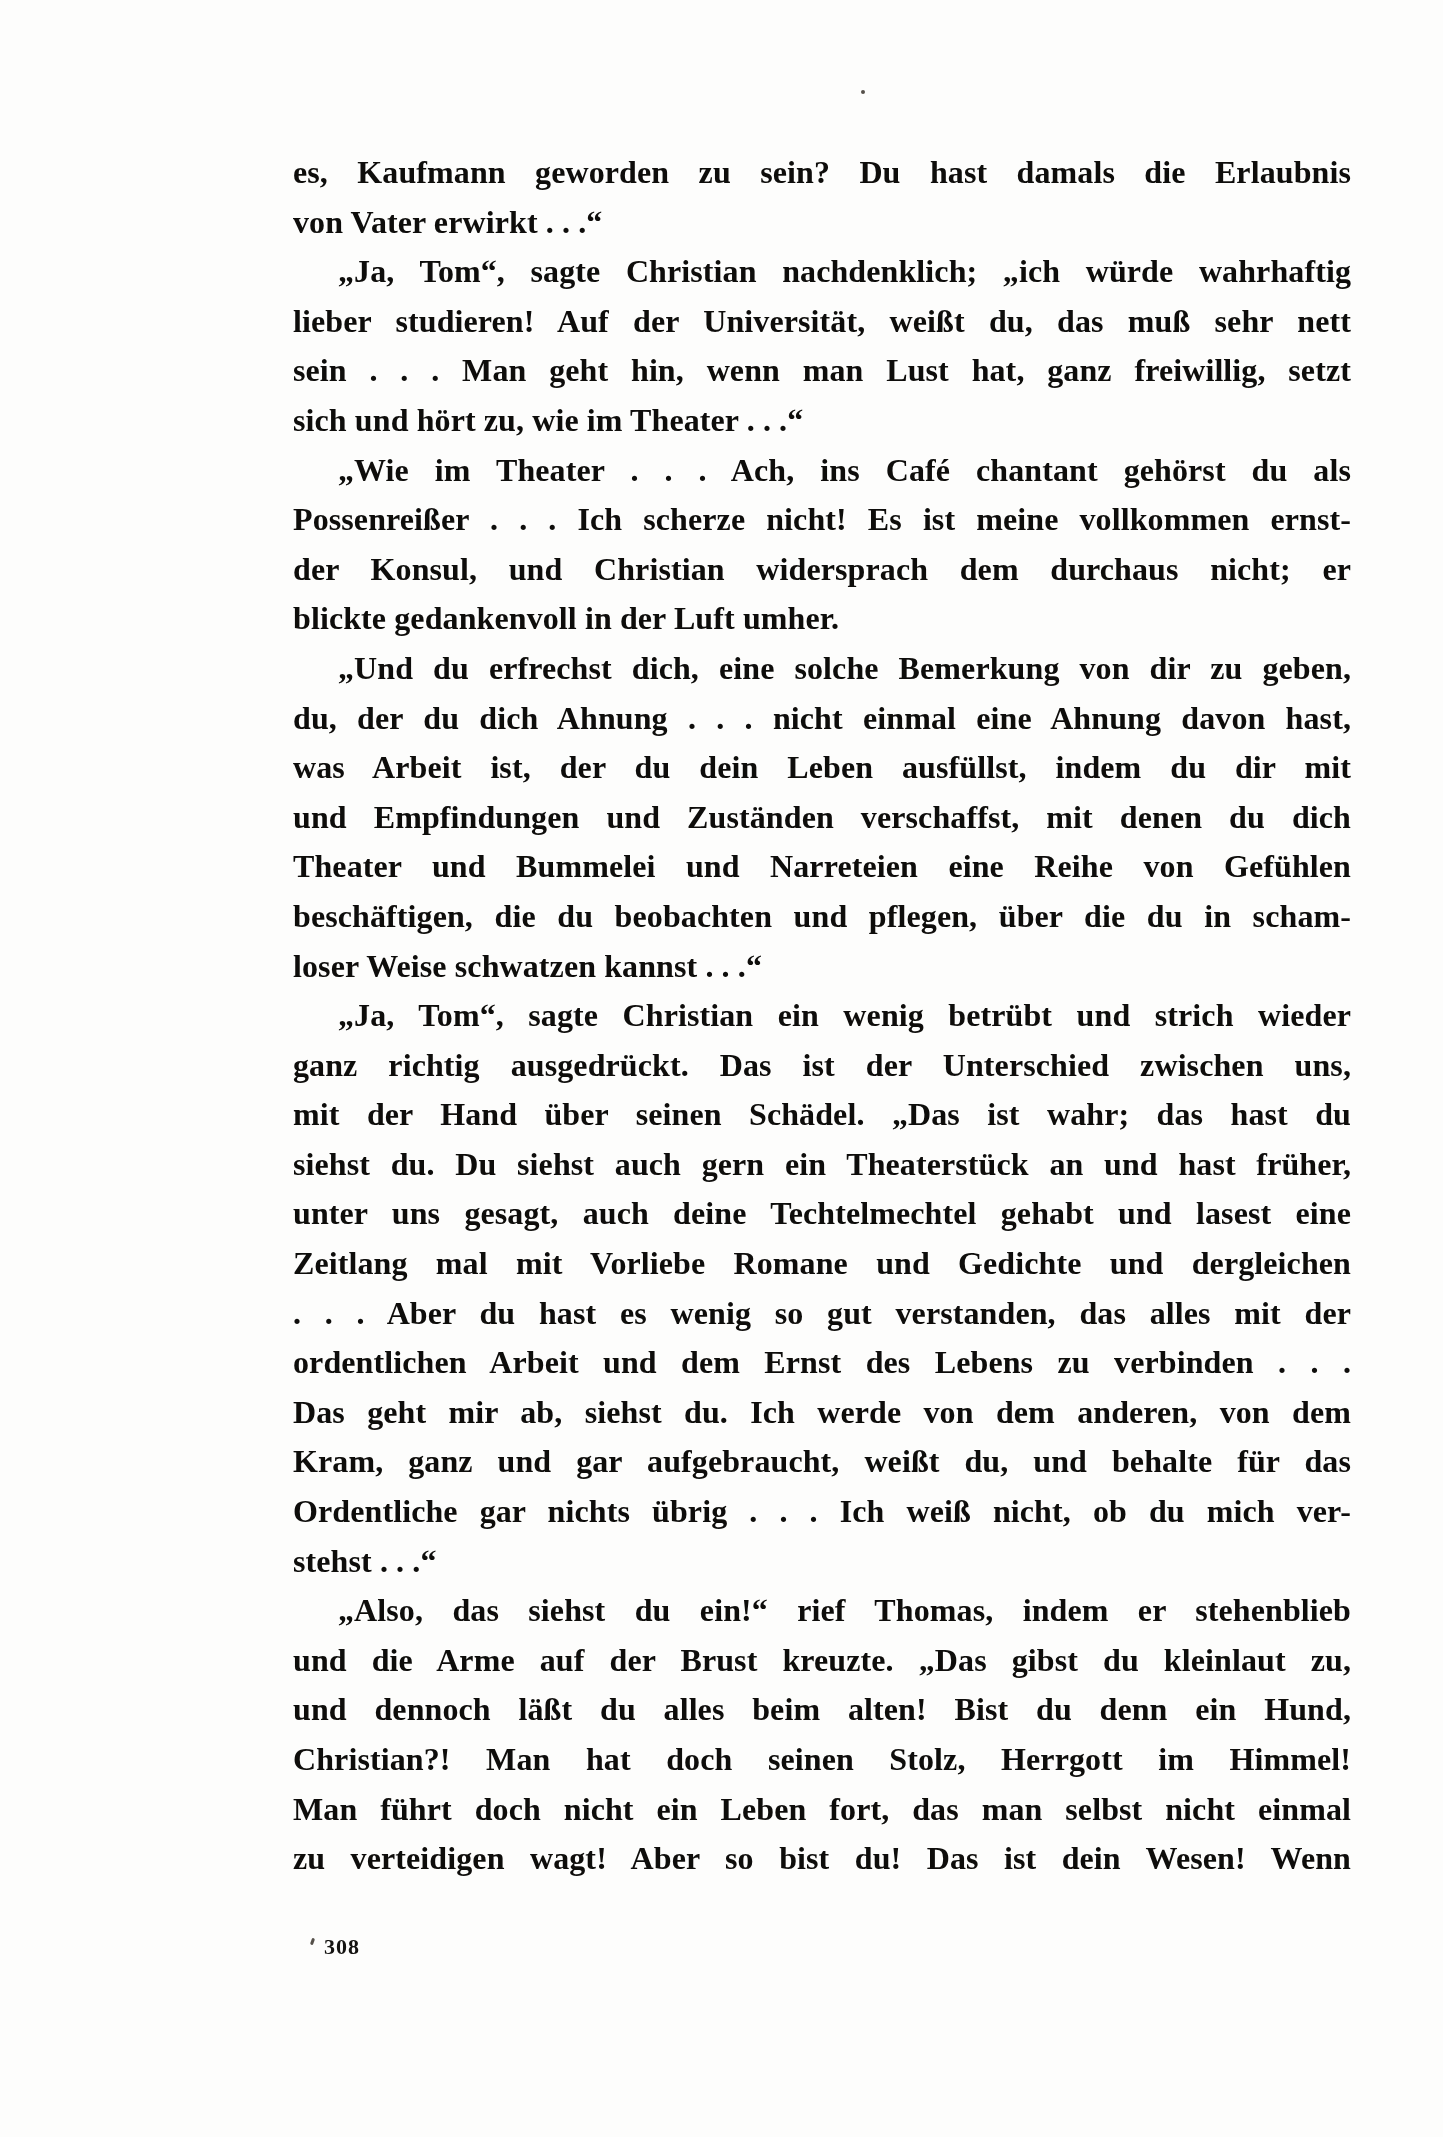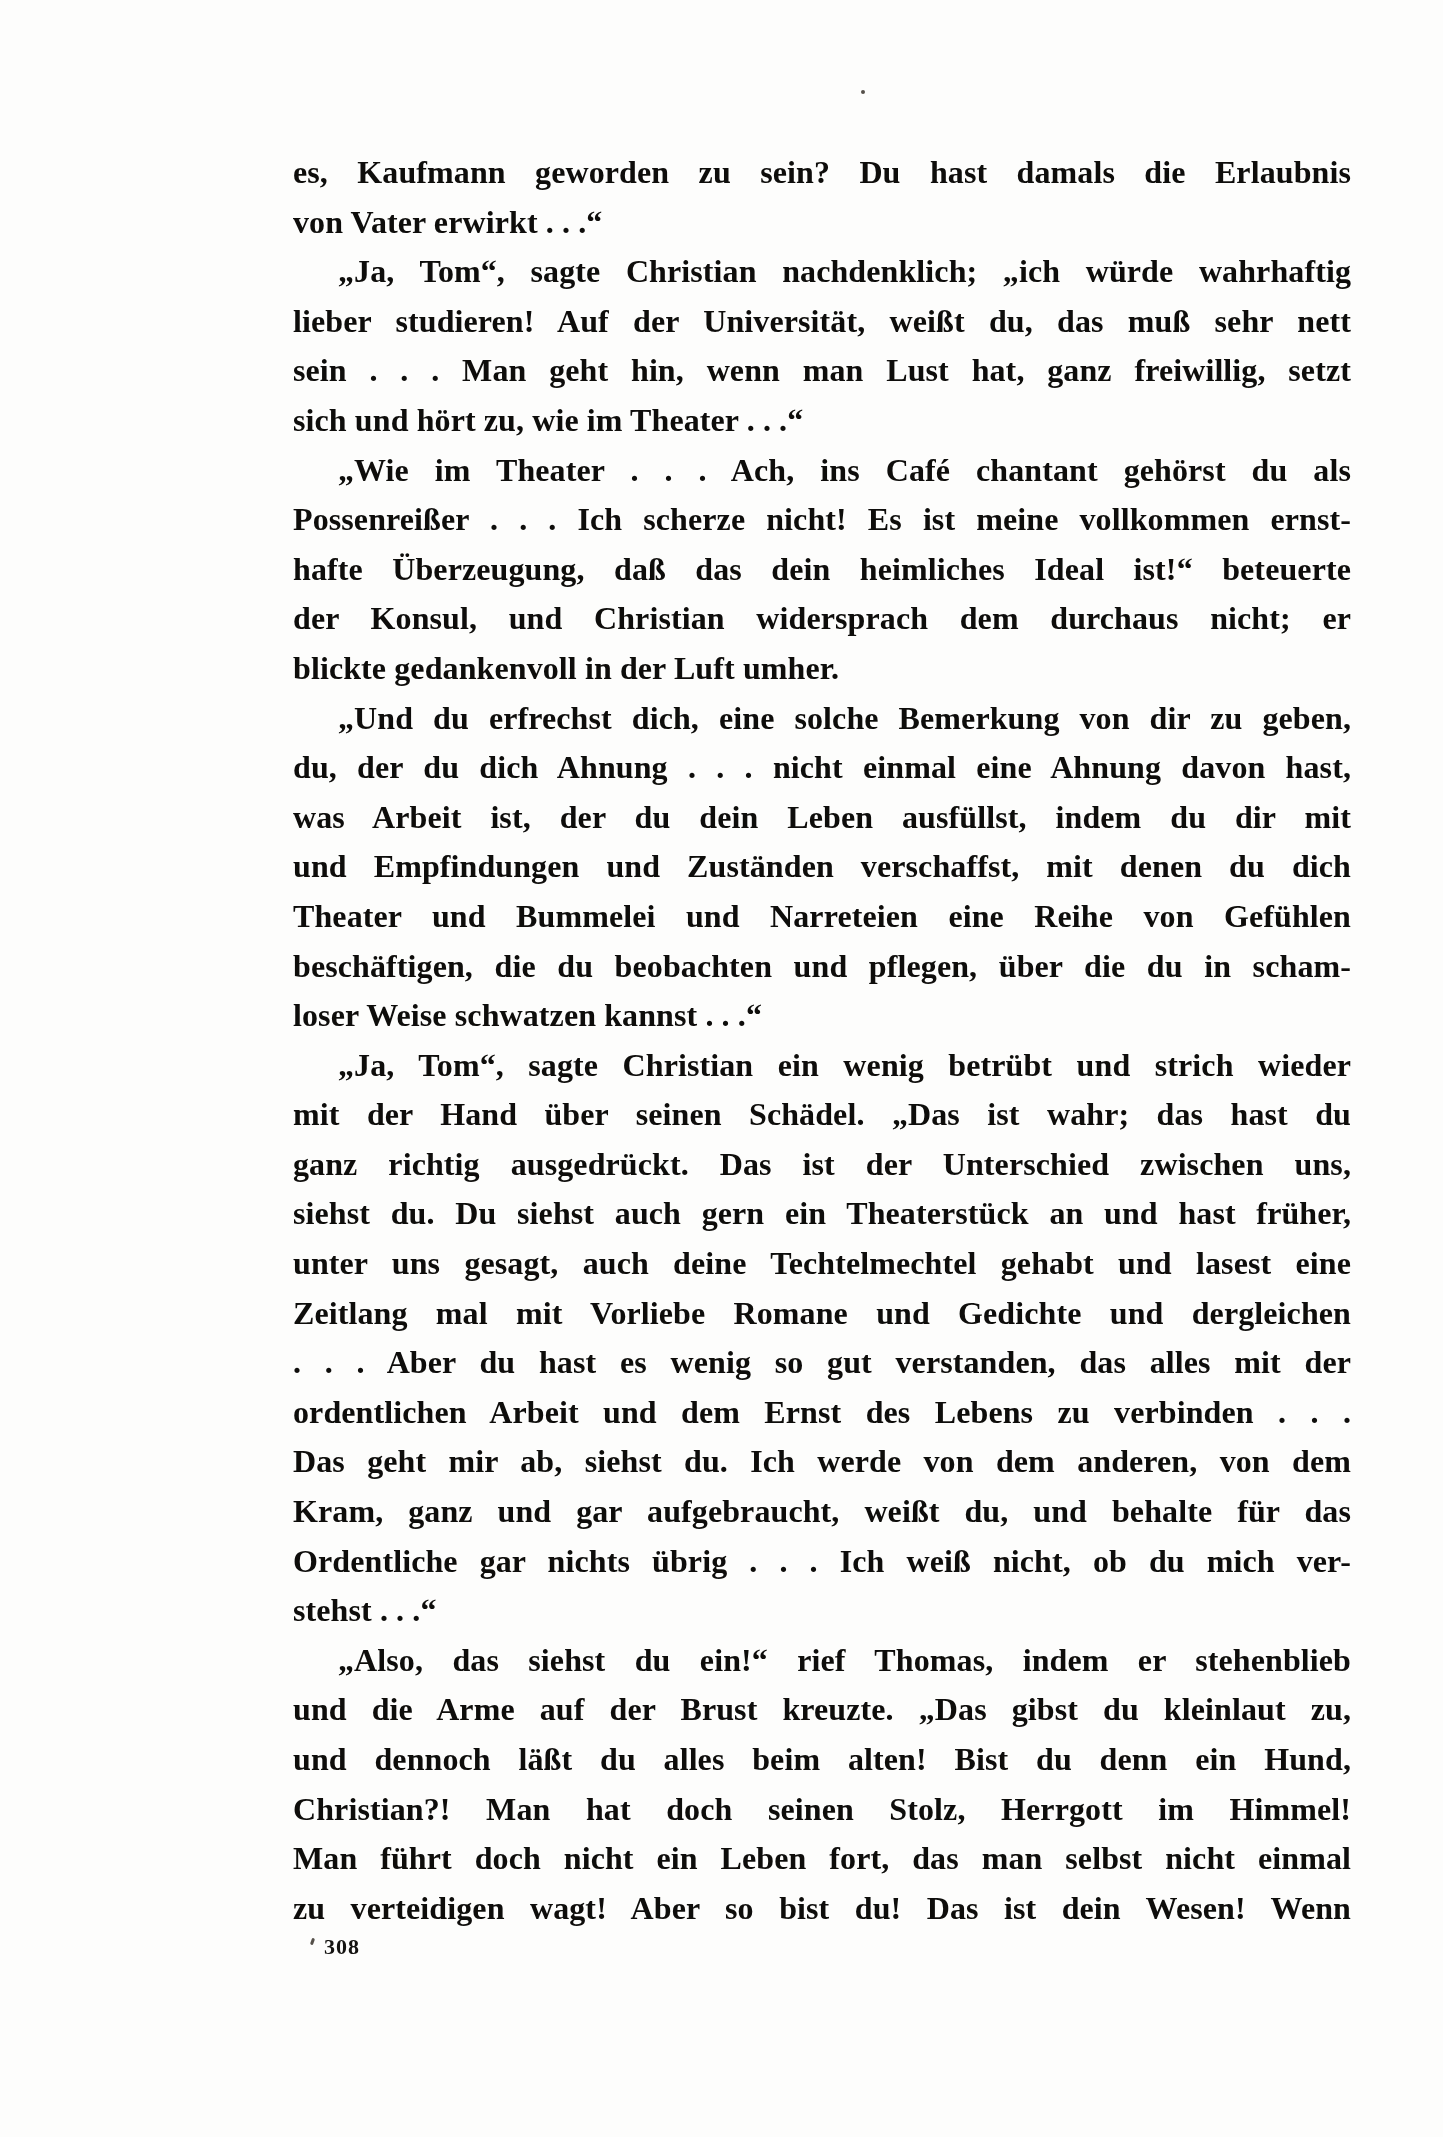--- a/index.html
+++ b/index.html
@@ -67,33 +67,32 @@
 <div class="scan-page">
   <div class="text-block">
       <div class="line">es, Kaufmann geworden zu sein? Du hast damals die Erlaubnis</div>
       <div class="line para-end">von Vater erwirkt . . .“</div>
       <div class="line indent">„Ja, Tom“, sagte Christian nachdenklich; „ich würde wahrhaftig</div>
       <div class="line">lieber studieren! Auf der Universität, weißt du, das muß sehr nett</div>
       <div class="line">sein . . . Man geht hin, wenn man Lust hat, ganz freiwillig, setzt</div>
       <div class="line para-end">sich und hört zu, wie im Theater . . .“</div>
       <div class="line indent">„Wie im Theater . . . Ach, ins Café chantant gehörst du als</div>
       <div class="line">Possenreißer . . . Ich scherze nicht! Es ist meine vollkommen ernst-</div>
-      <div class="line">hafte Überzeugung, daß das dein heimliches Ideal ist!“ beteuerte</div>
       <div class="line">der Konsul, und Christian widersprach dem durchaus nicht; er</div>
       <div class="line para-end">blickte gedankenvoll in der Luft umher.</div>
       <div class="line indent">„Und du erfrechst dich, eine solche Bemerkung von dir zu geben,</div>
       <div class="line">du, der du dich Ahnung . . . nicht einmal eine Ahnung davon hast,</div>
       <div class="line">was Arbeit ist, der du dein Leben ausfüllst, indem du dir mit</div>
       <div class="line">und Empfindungen und Zuständen verschaffst, mit denen du dich</div>
       <div class="line">Theater und Bummelei und Narreteien eine Reihe von Gefühlen</div>
       <div class="line">beschäftigen, die du beobachten und pflegen, über die du in scham-</div>
       <div class="line para-end">loser Weise schwatzen kannst . . .“</div>
       <div class="line indent">„Ja, Tom“, sagte Christian ein wenig betrübt und strich wieder</div>
+      <div class="line">ganz richtig ausgedrückt. Das ist der Unterschied zwischen uns,</div>
       <div class="line">mit der Hand über seinen Schädel. „Das ist wahr; das hast du</div>
-      <div class="line">ganz richtig ausgedrückt. Das ist der Unterschied zwischen uns,</div>
       <div class="line">siehst du. Du siehst auch gern ein Theaterstück an und hast früher,</div>
       <div class="line">unter uns gesagt, auch deine Techtelmechtel gehabt und lasest eine</div>
       <div class="line">Zeitlang mal mit Vorliebe Romane und Gedichte und dergleichen</div>
       <div class="line">. . . Aber du hast es wenig so gut verstanden, das alles mit der</div>
       <div class="line">ordentlichen Arbeit und dem Ernst des Lebens zu verbinden . . .</div>
       <div class="line">Das geht mir ab, siehst du. Ich werde von dem anderen, von dem</div>
       <div class="line">Kram, ganz und gar aufgebraucht, weißt du, und behalte für das</div>
       <div class="line">Ordentliche gar nichts übrig . . . Ich weiß nicht, ob du mich ver-</div>
       <div class="line para-end">stehst . . .“</div>
       <div class="line indent">„Also, das siehst du ein!“ rief Thomas, indem er stehenblieb</div>

